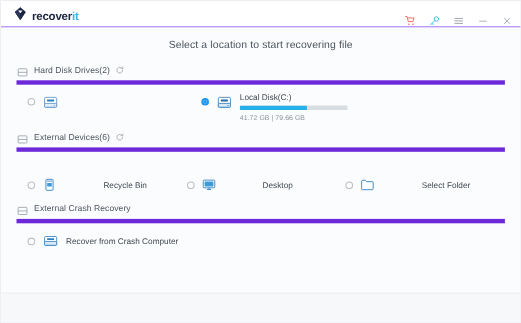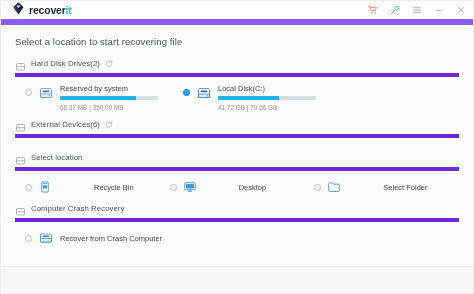--- a/index.html
+++ b/index.html
@@ -24,24 +24,24 @@
     border: 1px solid #eceef1;
     box-sizing: border-box;
   }
 
   
   .titlebar {
     height: 24px;
     min-height: 24px;
     background: #ffffff;
     display: flex;
-    align-items: center;
+    align-items: flex-end;
     padding: 0 7px 0 11px;
     box-sizing: border-box;
-    border-bottom: 6px solid #8b5cf6;
+    border-bottom: 1px solid #8b5cf6;
   }
   .brand {
     display: flex;
     align-items: center;
     gap: 4px;
   }
   .brand-mark { display: block; }
   .brand-text {
     font-size: 10.5px;
     font-weight: bold;
@@ -68,20 +68,21 @@
 
   
   .content {
     flex: 1;
     background: #fbfcfd;
     padding: 0 14px;
     box-sizing: border-box;
     overflow: hidden;
   }
   .page-title {
+    text-align: center;
     font-size: 9.5px;
     color: #4b5460;
     padding: 11px 0 9px;
     letter-spacing: 0.1px;
   }
 
   
   .section {
     margin-top: 2px;
   }
@@ -304,27 +305,20 @@
         <div class="drive">
           <span class="radio"></span>
           <span class="drive-ico">
             <svg width="16" height="16" viewBox="0 0 32 32" fill="none">
               <rect x="5" y="7" width="22" height="18" rx="2.4" fill="#ffffff" stroke="#5b90c7" stroke-width="1.5"></rect>
               <rect x="5" y="18" width="22" height="7" rx="1.4" fill="#e3eef8" stroke="#5b90c7" stroke-width="1.5"></rect>
               <rect x="9.5" y="11" width="13" height="3.4" rx="0.8" fill="#2d7fc0"></rect>
               <circle cx="22.5" cy="21.5" r="1.1" fill="#5b90c7"></circle>
             </svg>
           </span>
-          <div class="drive-body">
-            <div class="drive-name">Reserved by system</div>
-            <div class="bar">
-              <div class="bar-fill" style="width:78%"></div>
-            </div>
-            <div class="drive-size"><span>68.37 MB</span><span> | </span><span>350.00 MB</span></div>
-          </div>
         </div>
 
         <div class="drive second">
           <span class="radio checked"></span>
           <span class="drive-ico">
             <svg width="16" height="16" viewBox="0 0 32 32" fill="none">
               <rect x="5" y="7" width="22" height="18" rx="2.4" fill="#ffffff" stroke="#2f7fc1" stroke-width="1.5"></rect>
               <rect x="5" y="18" width="22" height="7" rx="1.4" fill="#d9e9f7" stroke="#2f7fc1" stroke-width="1.5"></rect>
               <rect x="9.5" y="11" width="13" height="3.4" rx="0.8" fill="#1f6fb2"></rect>
               <circle cx="22.5" cy="21.5" r="1.1" fill="#2f7fc1"></circle>
@@ -355,29 +349,20 @@
           <svg width="8" height="8" viewBox="0 0 16 16" fill="none" stroke="#9aa1a9" stroke-width="1.4" stroke-linecap="round">
             <path d="M13 7.5a5.2 5.2 0 1 1-1.6-3.7"></path>
             <path d="M13.4 1.6v3.1h-3.1"></path>
           </svg>
         </span>
       </div>
       <div class="empty-body"></div>
     </div>
 
     <div class="section">
-      <div class="section-head">
-        <span class="sec-icon">
-          <svg width="11" height="11" viewBox="0 0 22 22" fill="none" stroke="#8a9199" stroke-width="1.3" stroke-linejoin="round">
-            <rect x="3" y="5" width="16" height="13" rx="1.6"></rect>
-            <path d="M3 11.5h16"></path>
-          </svg>
-        </span>
-        <span class="section-label">Select location</span>
-      </div>
 
       <div class="loc-row">
 
         <div class="loc">
           <span class="radio"></span>
           <span class="loc-ico">
             <svg width="14" height="14" viewBox="0 0 28 28" fill="none">
               <rect x="7.5" y="4" width="13" height="20" rx="1.8" fill="#ffffff" stroke="#2f7fc1" stroke-width="1.6"></rect>
               <rect x="9.8" y="10.5" width="8.4" height="6.5" rx="0.8" fill="#3d9ad6"></rect>
               <path d="M10 7.3h8" stroke="#2f7fc1" stroke-width="1.5" stroke-linecap="round"></path>
@@ -412,21 +397,21 @@
     </div>
 
     <div class="section">
       <div class="section-head">
         <span class="sec-icon">
           <svg width="11" height="11" viewBox="0 0 22 22" fill="none" stroke="#8a9199" stroke-width="1.3" stroke-linejoin="round">
             <rect x="3" y="5" width="16" height="13" rx="1.6"></rect>
             <path d="M3 11.5h16"></path>
           </svg>
         </span>
-        <span class="section-label">Computer Crash Recovery</span>
+        <span class="section-label">External Crash Recovery</span>
       </div>
 
       <div class="crash-row">
         <div class="crash">
           <span class="radio"></span>
           <span class="crash-ico">
             <svg width="16" height="16" viewBox="0 0 32 32" fill="none">
               <rect x="5" y="8" width="22" height="16" rx="2.2" fill="#ffffff" stroke="#2f7fc1" stroke-width="1.5"></rect>
               <rect x="5" y="17" width="22" height="7" rx="1.4" fill="#d9e9f7" stroke="#2f7fc1" stroke-width="1.5"></rect>
               <rect x="9.5" y="11" width="13" height="3.2" rx="0.8" fill="#2d7fc0"></rect>

